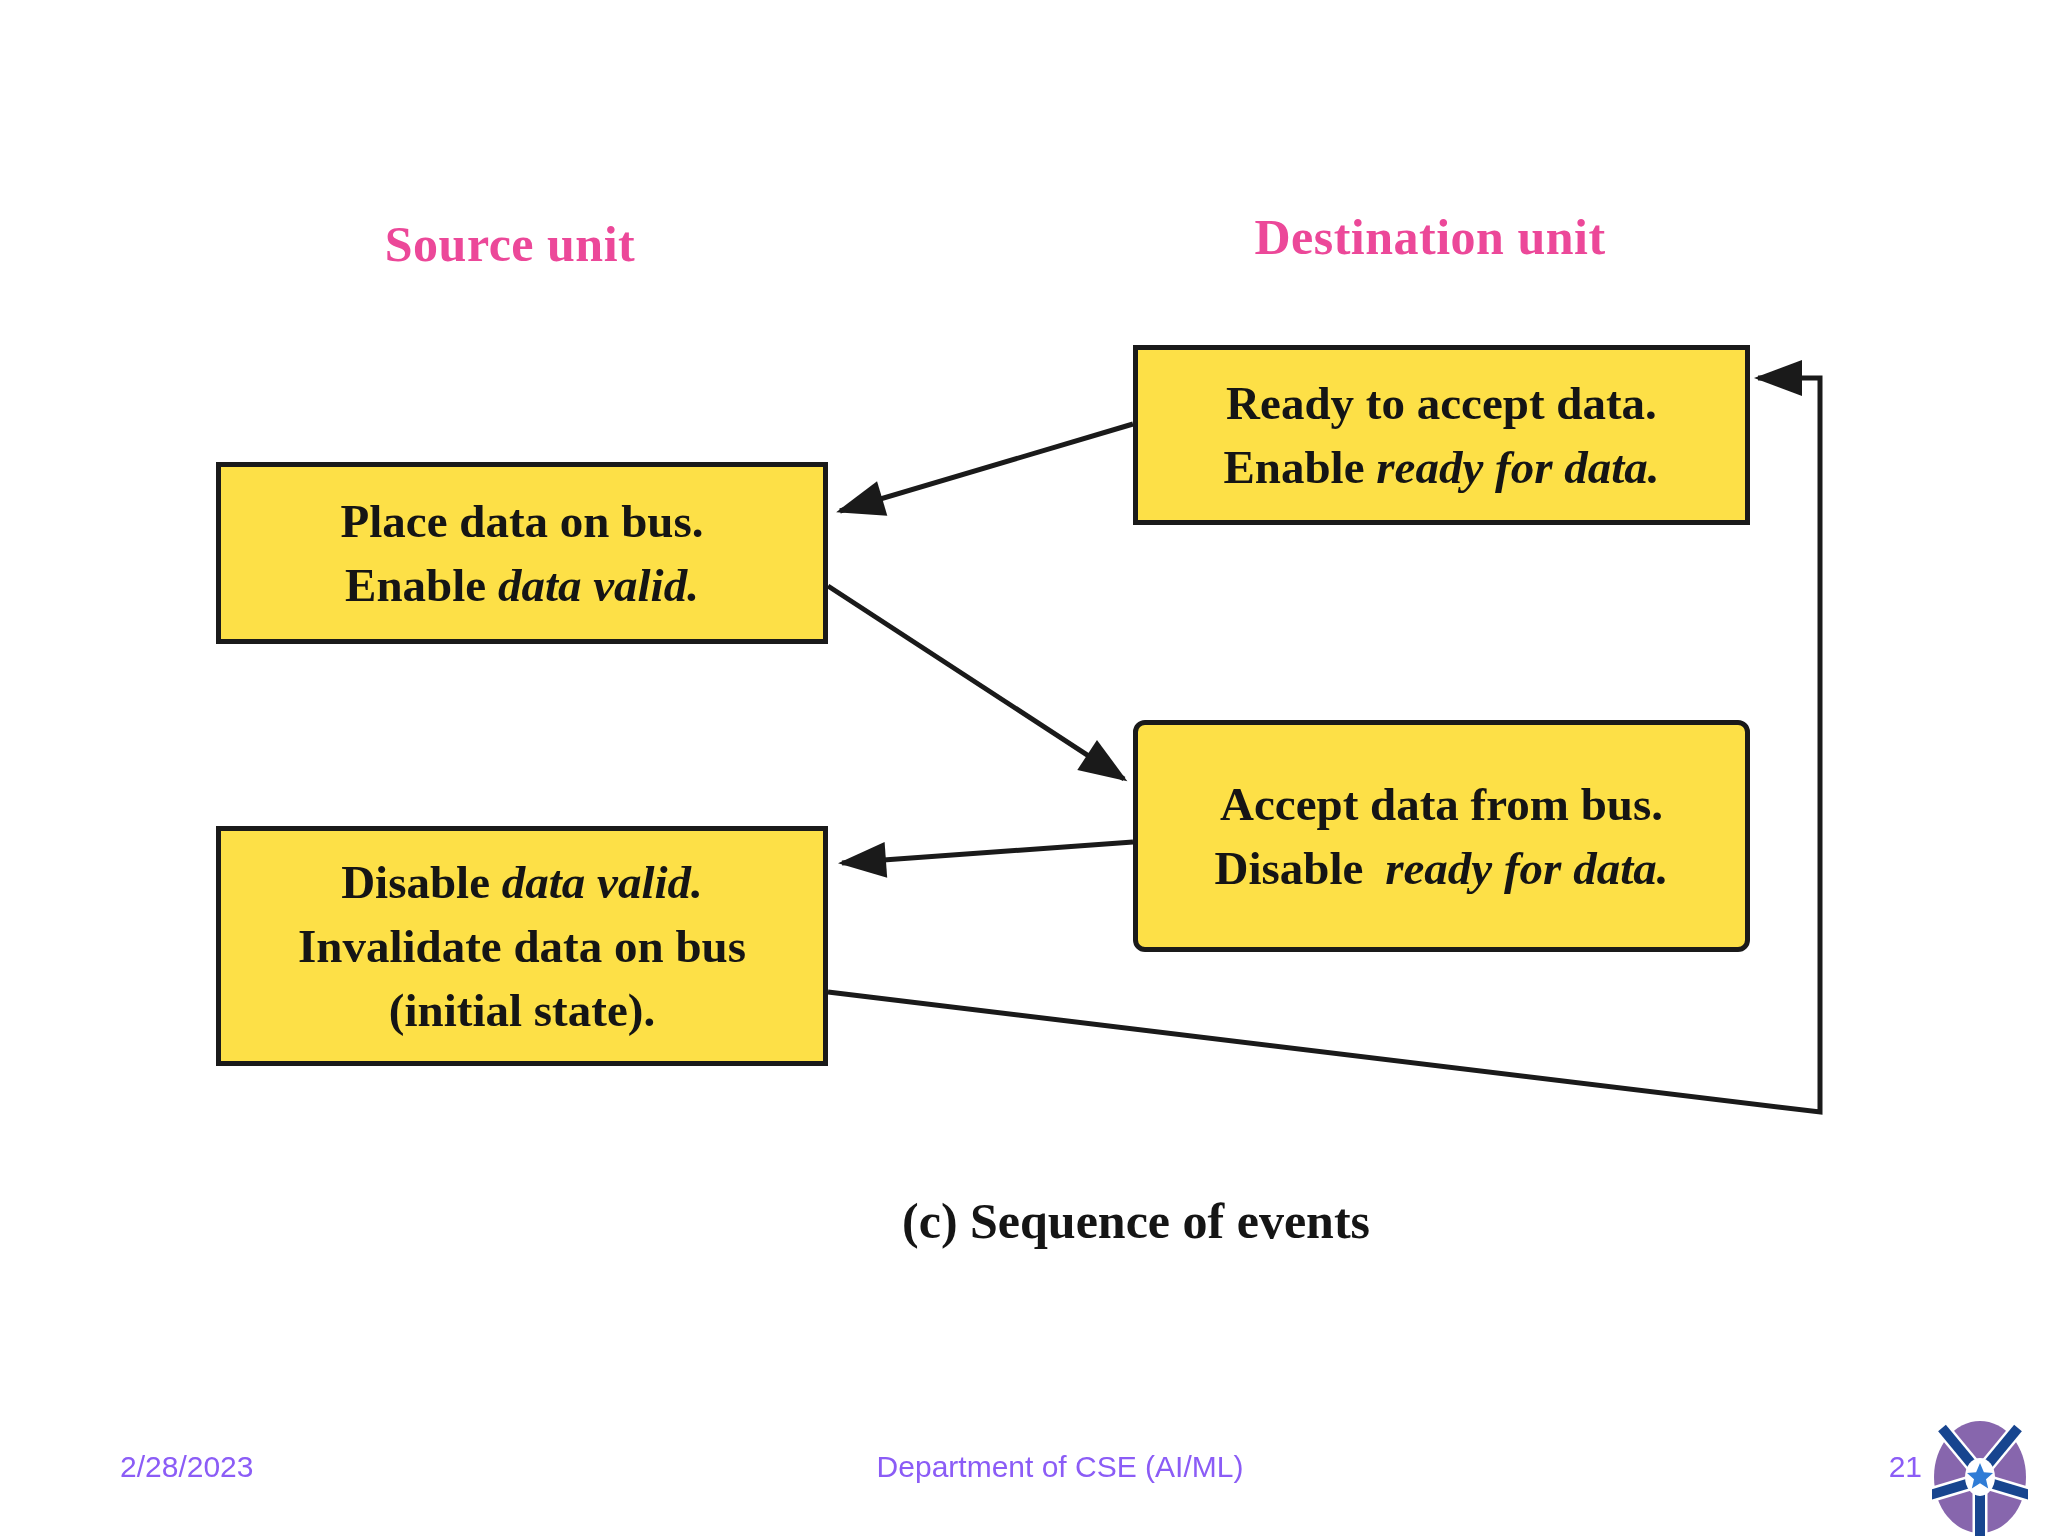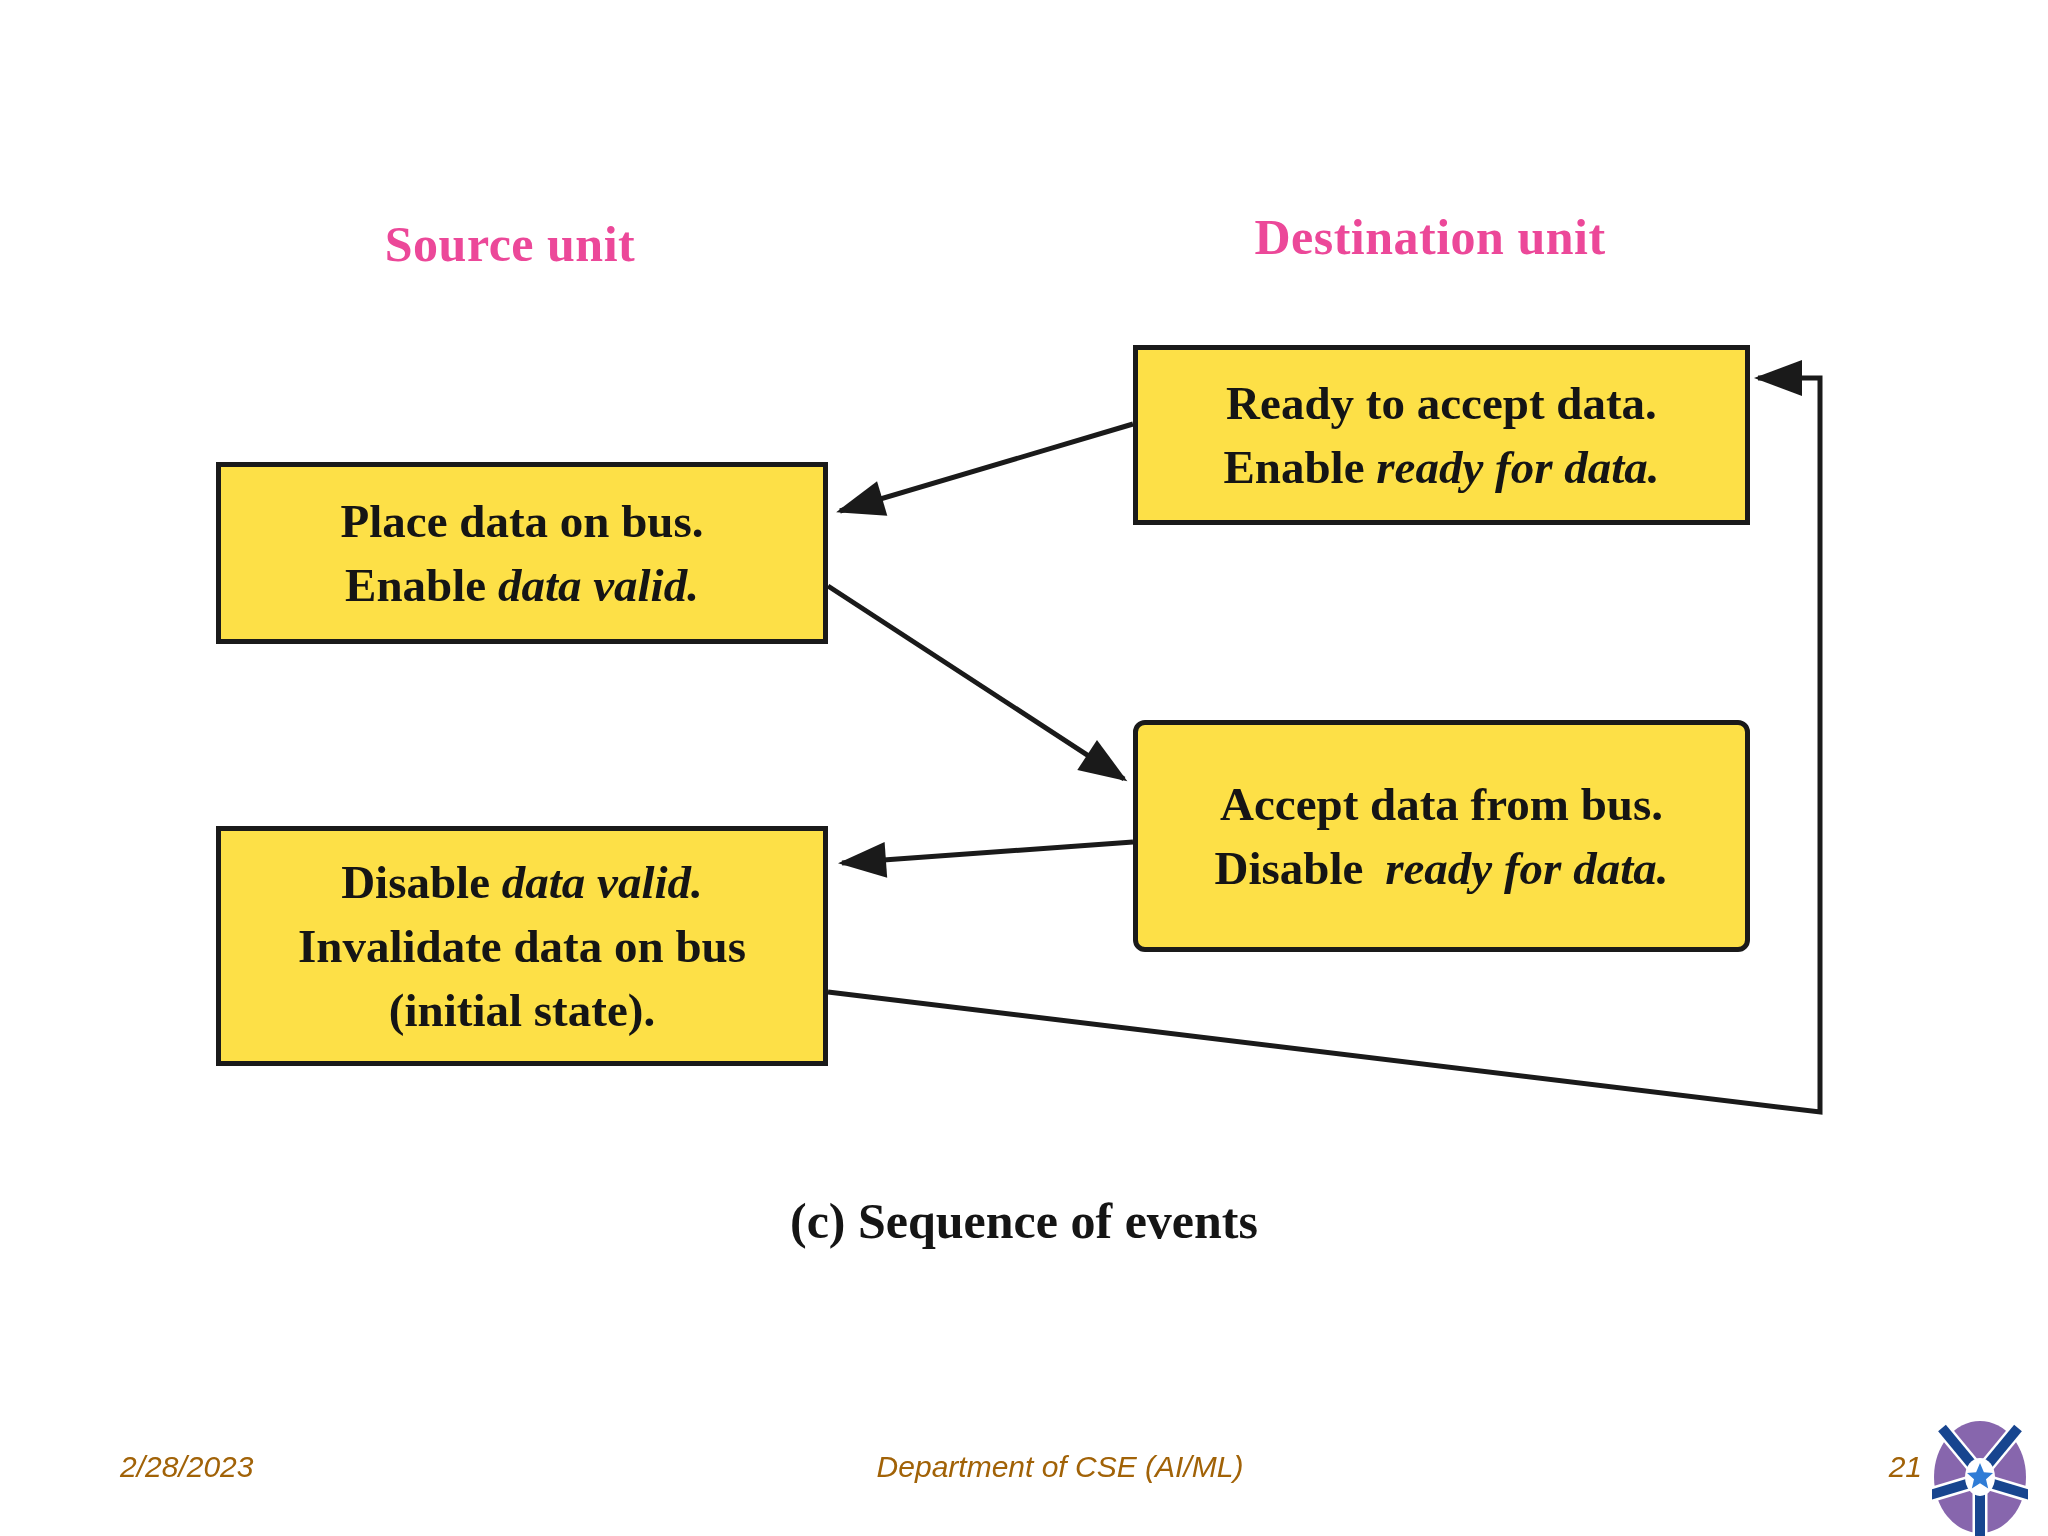--- a/index.html
+++ b/index.html
@@ -44,32 +44,31 @@
   .box-disable{left:216px; top:826px;width:612px;height:240px;}
   .box-accept .ital{margin-left:10px;}
 
   .arrow-layer{
     position:absolute;left:0;top:0;width:2048px;height:1536px;
     pointer-events:none;
   }
   .caption{
     position:absolute;
     left:790px;top:1192px;width:580px;
-    text-align:left;
+    text-align:right;
     font-size:50px;
     font-weight:600;
     color:#151515;
   }
   .footer-text{
     position:absolute;
     top:1450px;
     font-family:"Liberation Sans", sans-serif;
     font-size:30px;
-    color:#a16207;
-    font-style:italic;
+    color:#8b5cf6;
   }
   .footer-date{left:120px;}
   .footer-dept{left:0;width:2048px;text-align:center;margin-left:36px;}
   .footer-page{left:1862px;width:60px;text-align:right;}
   .logo{
     position:absolute;
     left:1932px;top:1420px;width:96px;height:116px;
   }
 </style>
 </head>

